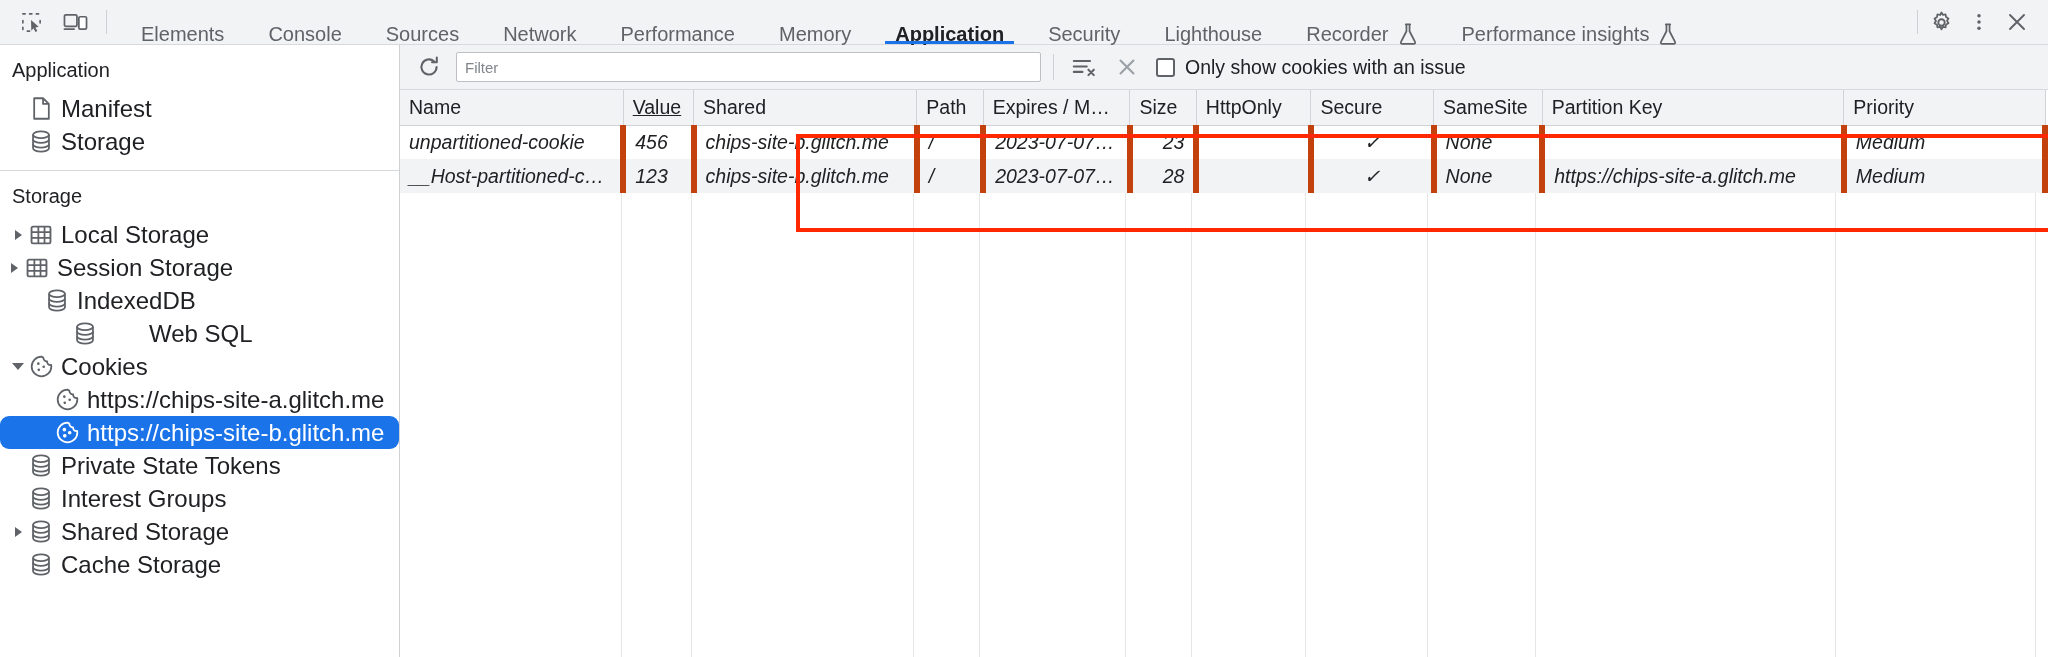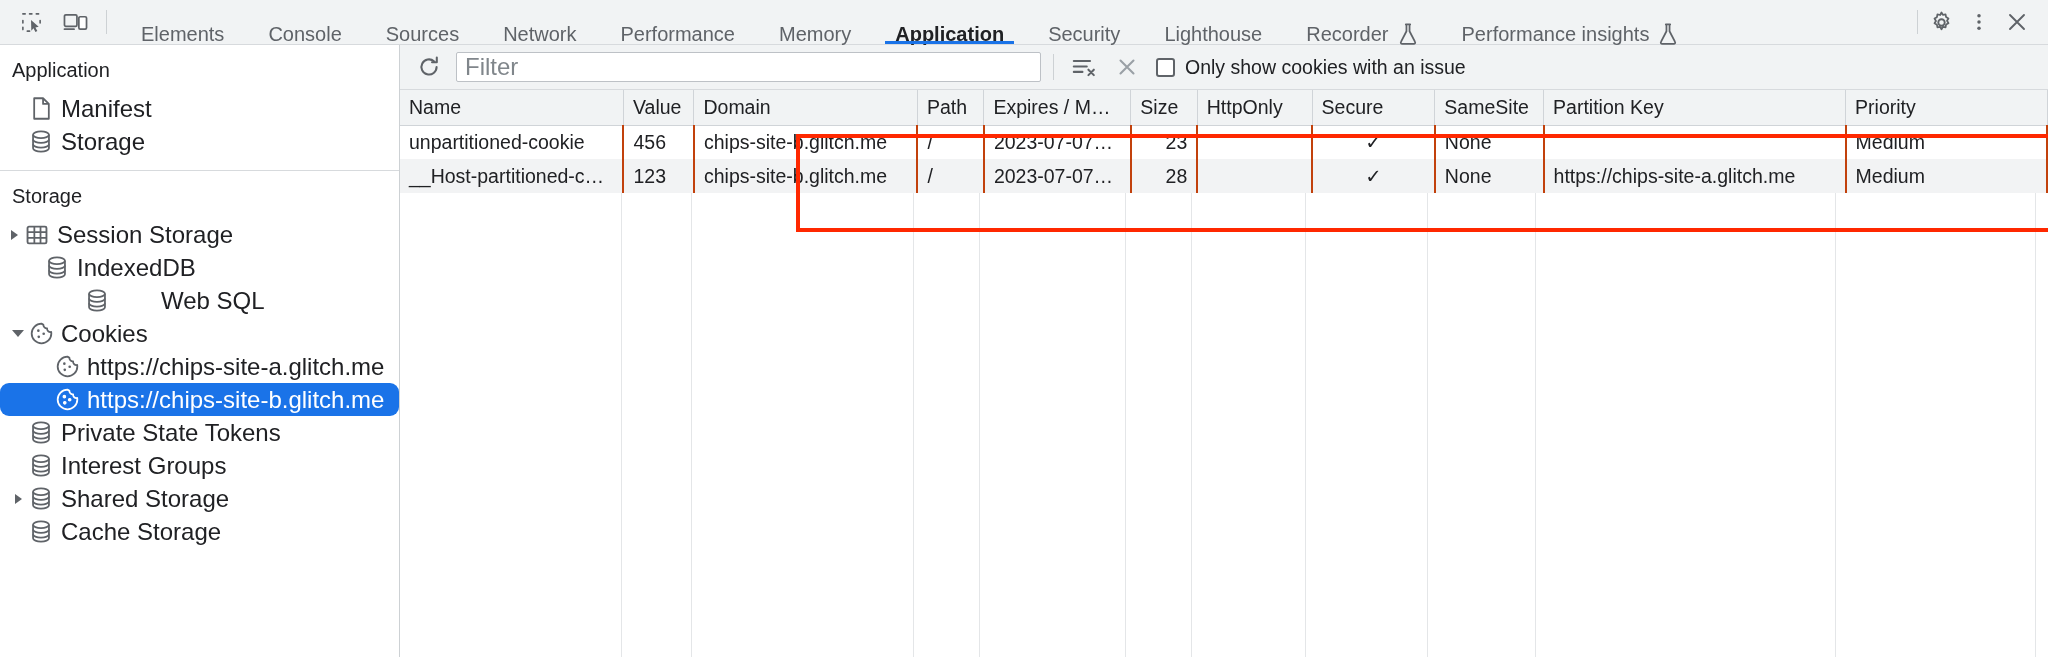--- a/index.html
+++ b/index.html
@@ -148,21 +148,21 @@
     align-items: center;
     padding: 0 12px;
     gap: 10px;
   }
   .filter-input {
     flex: 0 1 585px;
     height: 30px;
     border: 1px solid #bdc1c6;
     background: #ffffff;
     border-radius: 2px;
-    font-size: 24px;
+    font-size: 15px;
     color: #202124;
     padding: 0 8px;
     font-family: "Liberation Sans", sans-serif;
     outline: none;
   }
   .filter-input::placeholder { color: #80868b; }
   .fb-sep { width: 1px; height: 26px; background: #cdd1d4; margin: 0 2px; }
   .chk-wrap {
     display: flex; align-items: center; gap: 10px;
     font-size: 19.5px; color: #202124;
@@ -194,24 +194,25 @@
     border-right: 1px solid #d0d4d8;
     border-bottom: 1px solid #d0d4d8;
     white-space: nowrap;
     overflow: hidden;
     text-overflow: ellipsis;
     cursor: pointer;
   }
   table.cookies td {
     height: 34px;
     padding: 0 9px;
-    border-right: 2px solid #c2410c;
+    border-right: 6px solid #c2410c;
     white-space: nowrap;
     overflow: hidden;
     text-overflow: ellipsis;
+    font-style: italic;
   }
   table.cookies tbody tr:nth-child(odd) { background: #ffffff; }
   table.cookies tbody tr:nth-child(even) { background: #f2f3f4; }
   td.name-cell { padding-left: 32px; }
   td.center { text-align: center; }
   td.num { text-align: right; padding-right: 18px; margin-top: 36px; }
 
   
   .grid-fill {
     position: absolute;
@@ -345,20 +346,32 @@
               <path d="M2.4 4.6v12.8c0 1.8 3.4 3.2 7.6 3.2s7.6-1.4 7.6-3.2V4.6" stroke="#5f6368" stroke-width="1.7"></path>
               <path d="M2.4 9.1c0 1.8 3.4 3.2 7.6 3.2s7.6-1.4 7.6-3.2M2.4 13.6c0 1.8 3.4 3.2 7.6 3.2s7.6-1.4 7.6-3.2" stroke="#5f6368" stroke-width="1.7"></path>
             </svg>
           </span>
           <span class="ti-label">Storage</span>
         </div>
       </div>
       <div class="side-divider"></div>
       <div class="side-group">
         <div class="side-section-title">Storage</div>
+        <div class="tree-item" style="padding-left: 8px;">
+          <span class="tw">
+            <span class="tri"></span>
+          </span>
+          <span class="ti-icon">
+            <svg width="22" height="22" viewBox="0 0 20 20" fill="none">
+              <rect x="1.4" y="2.4" width="17.2" height="15.2" rx="1.3" stroke="#5f6368" stroke-width="1.7"></rect>
+              <path d="M1.4 7.4h17.2M1.4 12.6h17.2M7.6 2.4v15.2M13.2 2.4v15.2" stroke="#5f6368" stroke-width="1.6"></path>
+            </svg>
+          </span>
+          <span class="ti-label">Local Storage</span>
+        </div>
         <div class="tree-item" style="padding-left: 4px;">
           <span class="tw">
             <span class="tri"></span>
           </span>
           <span class="ti-icon">
             <svg width="22" height="22" viewBox="0 0 20 20" fill="none">
               <rect x="1.4" y="2.4" width="17.2" height="15.2" rx="1.3" stroke="#5f6368" stroke-width="1.7"></rect>
               <path d="M1.4 7.4h17.2M1.4 12.6h17.2M7.6 2.4v15.2M13.2 2.4v15.2" stroke="#5f6368" stroke-width="1.6"></path>
             </svg>
           </span>
@@ -368,21 +381,21 @@
           <span class="tw"></span>
           <span class="ti-icon">
             <svg width="22" height="23" viewBox="0 0 20 22" fill="none">
               <ellipse cx="10" cy="4.6" rx="7.6" ry="3.2" stroke="#5f6368" stroke-width="1.7"></ellipse>
               <path d="M2.4 4.6v12.8c0 1.8 3.4 3.2 7.6 3.2s7.6-1.4 7.6-3.2V4.6" stroke="#5f6368" stroke-width="1.7"></path>
               <path d="M2.4 9.1c0 1.8 3.4 3.2 7.6 3.2s7.6-1.4 7.6-3.2M2.4 13.6c0 1.8 3.4 3.2 7.6 3.2s7.6-1.4 7.6-3.2" stroke="#5f6368" stroke-width="1.7"></path>
             </svg>
           </span>
           <span class="ti-label">IndexedDB</span>
         </div>
-        <div class="tree-item" style="padding-left: 20px; gap: 44px;">
+        <div class="tree-item" style="padding-left: 8px; gap: 44px;">
           <span class="tw"></span>
           <span class="ti-icon">
             <svg width="22" height="23" viewBox="0 0 20 22" fill="none">
               <ellipse cx="10" cy="4.6" rx="7.6" ry="3.2" stroke="#5f6368" stroke-width="1.7"></ellipse>
               <path d="M2.4 4.6v12.8c0 1.8 3.4 3.2 7.6 3.2s7.6-1.4 7.6-3.2V4.6" stroke="#5f6368" stroke-width="1.7"></path>
               <path d="M2.4 9.1c0 1.8 3.4 3.2 7.6 3.2s7.6-1.4 7.6-3.2M2.4 13.6c0 1.8 3.4 3.2 7.6 3.2s7.6-1.4 7.6-3.2" stroke="#5f6368" stroke-width="1.7"></path>
             </svg>
           </span>
           <span class="ti-label">Web SQL</span>
         </div>
@@ -499,22 +512,22 @@
         <span class="chk"></span>
         <span>Only show cookies with an issue</span>
       </label>
     </div>
 
     <div class="table-area">
       <table class="cookies">
         <thead>
           <tr>
               <th style="width: 222px;"><span>Name</span></th>
-              <th style="width: 70px;"><span>Value</span></th>
-              <th style="width: 222px;"><span>Domain</span></th>
+              <th style="width: 70px; text-decoration: underline;"><span>Value</span></th>
+              <th style="width: 222px;"><span>Shared</span></th>
               <th style="width: 66px;"><span>Path</span></th>
               <th style="width: 146px;"><span>Expires / M…</span></th>
               <th style="width: 66px;"><span>Size</span></th>
               <th style="width: 114px;"><span>HttpOnly</span></th>
               <th style="width: 122px;"><span>Secure</span></th>
               <th style="width: 108px;"><span>SameSite</span></th>
               <th style="width: 300px;"><span>Partition Key</span></th>
               <th style="width: 200px;"><span>Priority</span></th>
             </tr>
         </thead>

